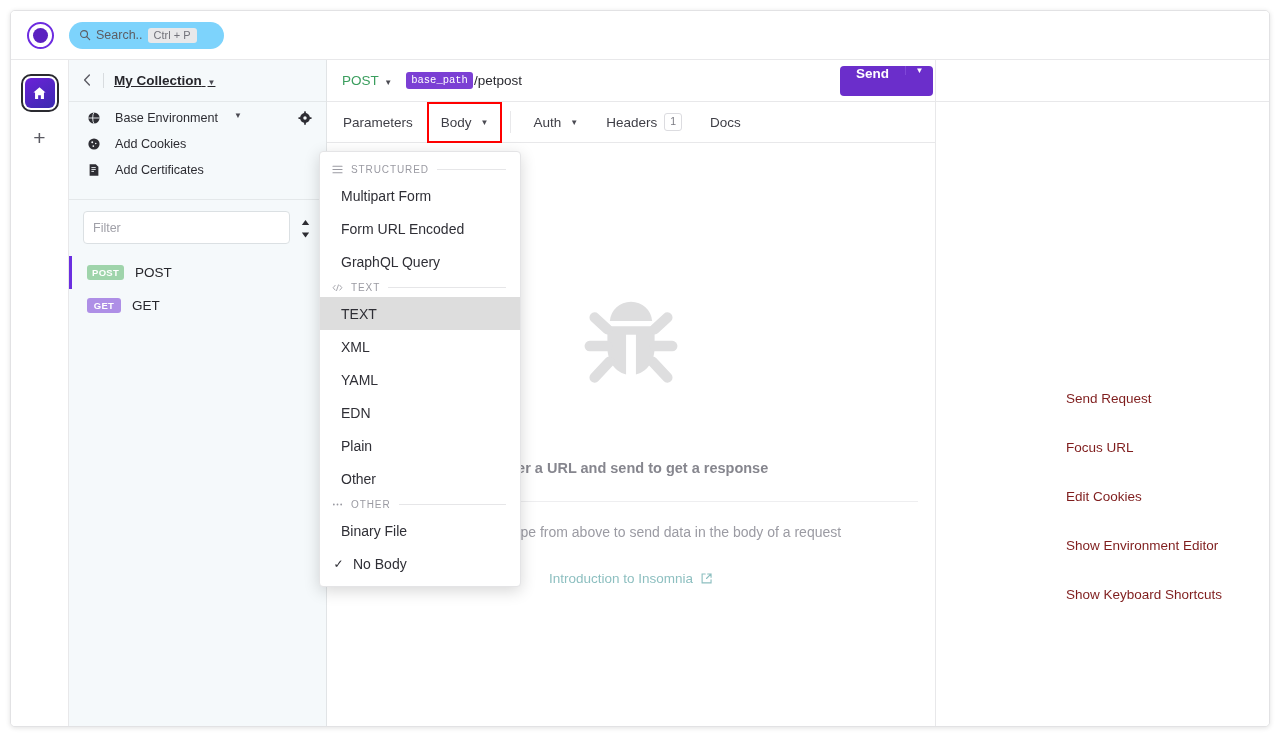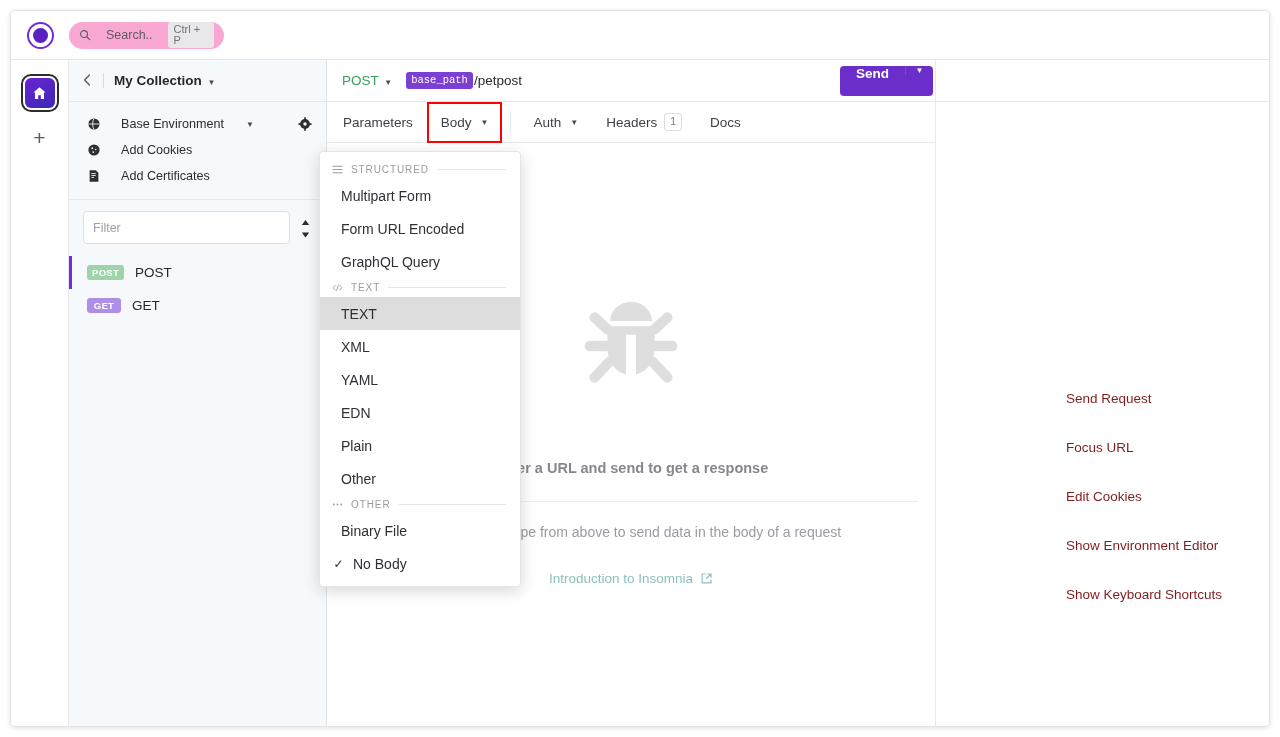--- a/index.html
+++ b/index.html
@@ -31,23 +31,23 @@
     border: 2px solid #6d2ce0;
     background: #ffffff;
     position: relative; overflow: hidden;
   }
   .logo::after {
     content: ""; position: absolute; left: 4px; top: 4px;
     width: 15px; height: 15px; border-radius: 50%;
     background: #5b21c0;
   }
   .searchbox {
-    display: flex; align-items: center; gap: 15px;
+    display: flex; align-items: center; gap: 5px;
     height: 27px; width: 155px; padding: 0 10px;
-    background: #f9a8d4; border-radius: 14px;
+    background: #7dd3fc; border-radius: 14px;
     color: #5d5d63; font-size: 12.5px;
   }
   .searchbox .mag { width: 12px; height: 12px; flex: 0 0 auto; }
   .kbd {
     background: #e8e8ea; color: #72727a;
     border-radius: 3px; padding: 2px 6px;
     font-size: 11px; line-height: 1;
   }
 
   
@@ -78,26 +78,26 @@
   .sidebar {
     position: absolute; left: 58px; top: 49px; width: 258px; bottom: 0;
     background: #f5f9fb; border-right: 1px solid #e1e4e6;
   }
   .sb-head {
     height: 42px; display: flex; align-items: center; gap: 10px;
     padding: 0 14px; border-bottom: 1px solid #e4e8ea;
   }
   .sb-back { color: #5c5c64; font-size: 14px; width: 10px; }
   .sb-sep { width: 1px; height: 15px; background: #d8dcdf; }
-  .sb-title { font-size: 13.5px; font-weight: bold; color: #27272c; }
+  .sb-title { font-size: 13.5px; font-weight: bold; color: #27272c; text-decoration: underline; }
   .caret { font-size: 8px; color: #4a4a52; margin-left: 2px; }
 
   .sb-group { padding: 9px 0 10px 0; border-bottom: 1px solid #e4e8ea; }
   .sb-row {
-    display: flex; align-items: center; gap: 20px;
+    display: flex; align-items: flex-start; gap: 14px;
     height: 26px; padding: 0 14px 0 18px;
     font-size: 12.6px; color: #2c2c32;
   }
   .sb-row .ic { width: 14px; height: 14px; flex: 0 0 auto; color: #2e2e34; }
   .sb-gear { margin-left: auto; width: 14px; height: 14px; color: #2e2e34; }
 
   .sb-filter-row {
     display: flex; align-items: center; gap: 9px;
     padding: 11px 14px 10px 14px;
   }

